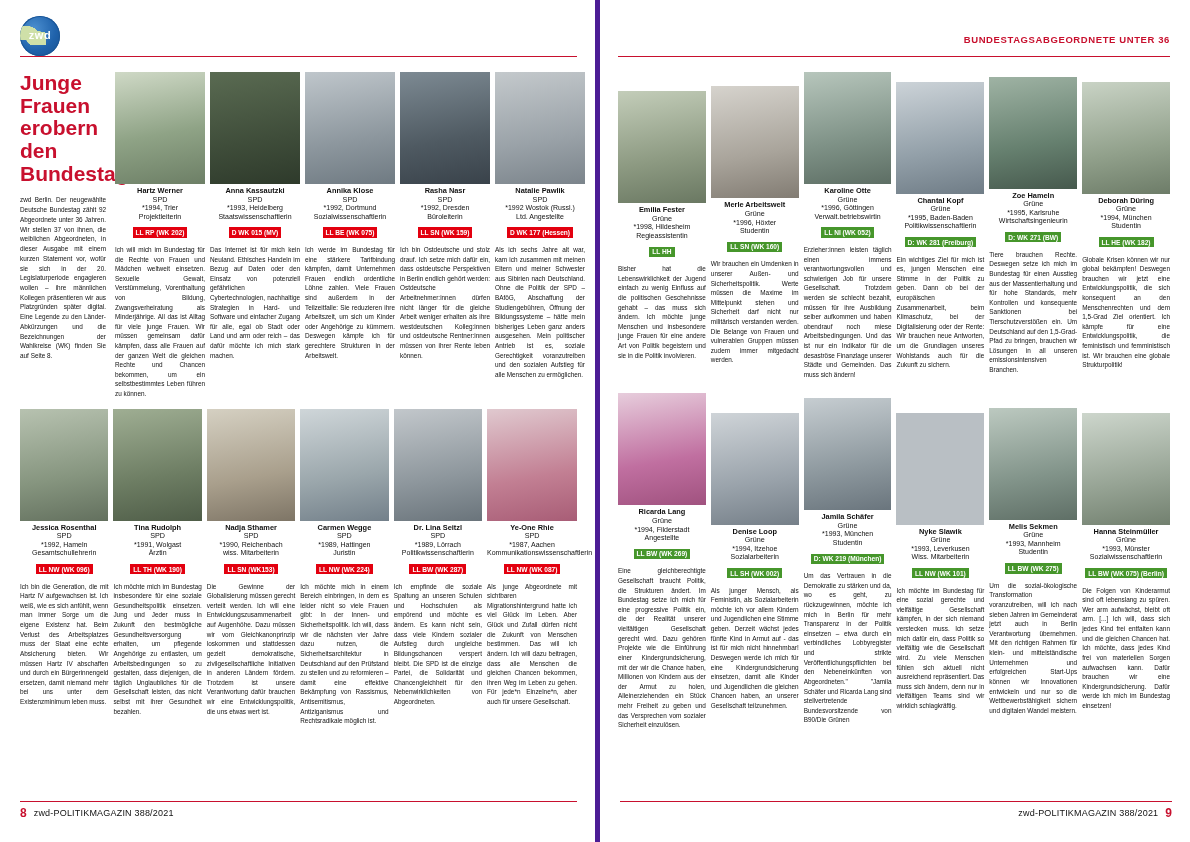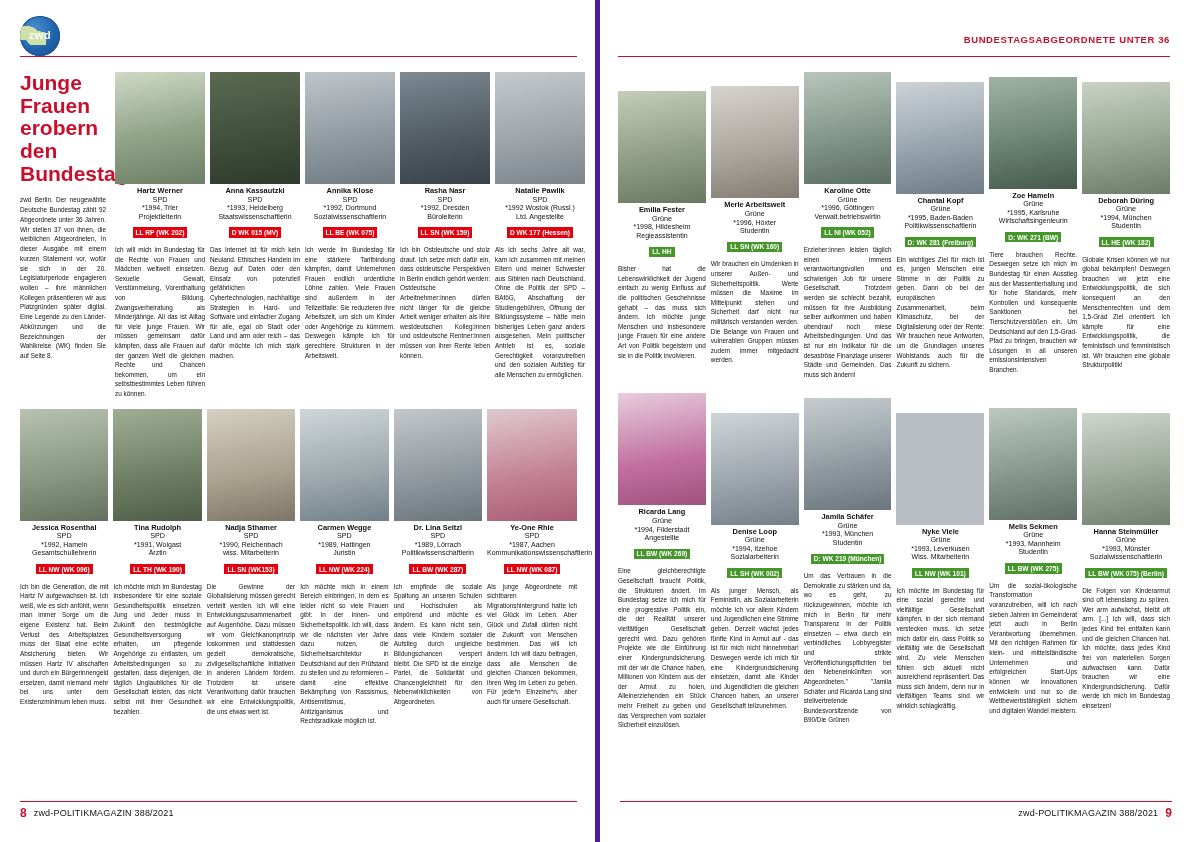--- a/index.html
+++ b/index.html
@@ -378,21 +378,21 @@
           <div class="meta">*1993, München</div>
           <div class="meta">Studentin</div>
           <div class="badge" style="background:#46962b">D: WK 219 (München)</div>
         </div>
         <div class="quote">Um das Vertrauen in die Demokratie zu stärken und da, wo es geht, zu rückzugewinnen, möchte ich mich in Berlin für mehr Transparenz in der Politik einsetzen – etwa durch ein verbindliches Lobbyregister und strikte Veröffentlichungspflichten bei den Nebeneinkünften von Abgeordneten." "Jamila Schäfer und Ricarda Lang sind stellvertretende Bundesvorsitzende von B90/Die Grünen</div>
       </div>
 
       <div class="card">
         <div class="photo" style="background:linear-gradient(170deg,#d7d2cb,#ab a097 60%,#867f76)"></div>
         <div class="cap">
-          <div class="nm">Nyke Viele</div>
+          <div class="nm">Nyke Slawik</div>
           <div class="pt">Grüne</div>
           <div class="meta">*1993, Leverkusen</div>
           <div class="meta">Wiss. Mitarbeiterin</div>
           <div class="badge" style="background:#46962b">LL NW (WK 101)</div>
         </div>
         <div class="quote">Ich möchte im Bundestag für eine sozial gerechte und vielfältige Gesellschaft kämpfen, in der sich niemand verstecken muss. Ich setze mich dafür ein, dass Politik so vielfältig wie die Gesellschaft wird. Zu viele Menschen fühlen sich aktuell nicht ausreichend repräsentiert. Das muss sich ändern, denn nur in vielfältigen Teams sind wir wirklich schlagkräftig.</div>
       </div>
 
       <div class="card">
         <div class="photo" style="background:linear-gradient(170deg,#bcc9c0,#82948a 60%,#5f6f66)"></div>

